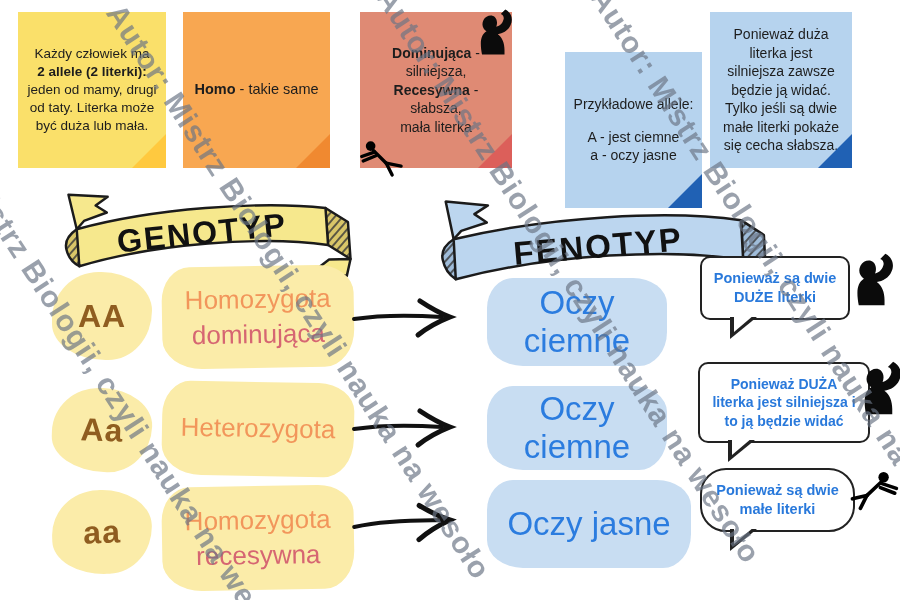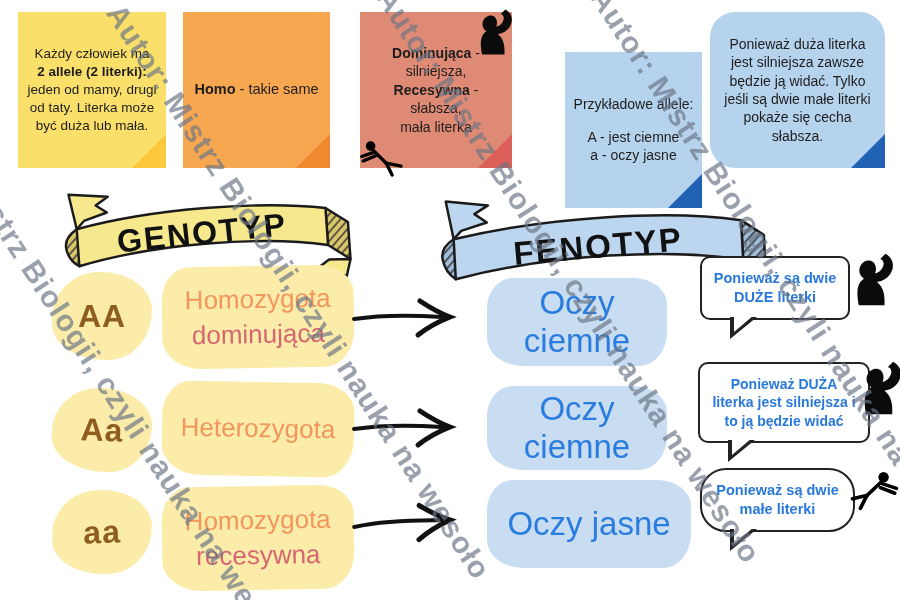--- a/index.html
+++ b/index.html
@@ -14,21 +14,21 @@
         clip-path:polygon(100% 0,0 100%,100% 100%);}
   .note p{margin:0;}
   .n1{left:18px;width:148px;background:#FAE06A;font-size:13.5px;padding:6px 8px;}
   .n1 .fold{background:#FFC93F;}
   .n2{left:183px;width:147px;background:#F8A751;font-size:14.5px;padding:6px 8px;}
   .n2 .fold{background:#F08930;}
   .n3{left:360px;width:152px;background:#DF8A74;font-size:14px;padding:6px 8px;}
   .n3 .fold{background:#DC5F5A;}
   .n4{left:565px;width:137px;background:#B6D3EE;font-size:14px;padding:4px 8px;margin-top:40px;}
   .n4 .fold{background:#2061B4;}
-  .n5{left:710px;width:175px;background:#B6D3EE;font-size:14px;padding:6px 10px;border-radius:25px;}
+  .n5{left:710px;width:142px;background:#B6D3EE;font-size:14px;padding:6px 10px;}
   .n5 .fold{background:#2061B4;}
   .b{font-weight:bold;}
   .gapline{height:14px;}
 
   .icon-abs{position:absolute;line-height:0;}
 
   
   .ribbon{position:absolute;line-height:0;}
   .ribbon text{font-family:"Liberation Sans",sans-serif;}
 

